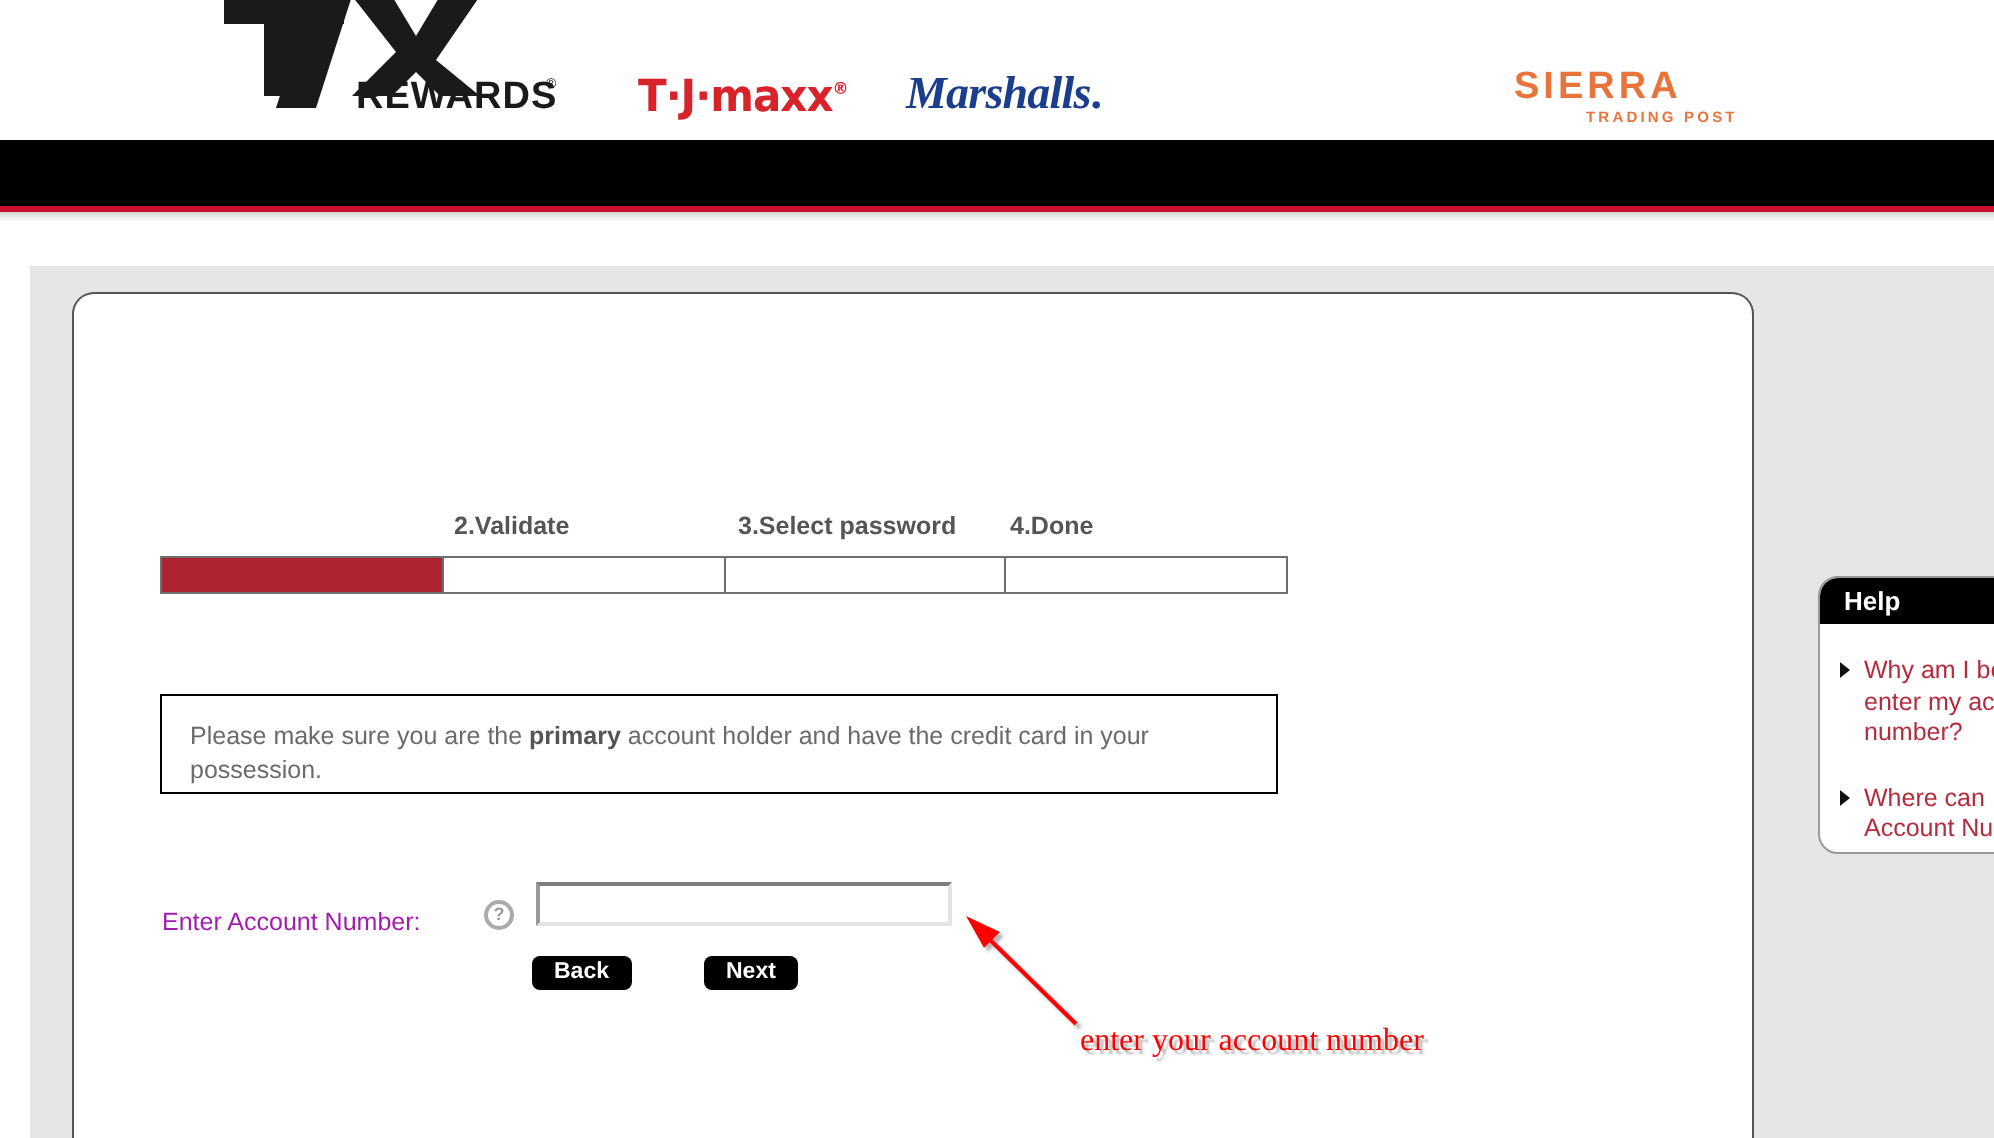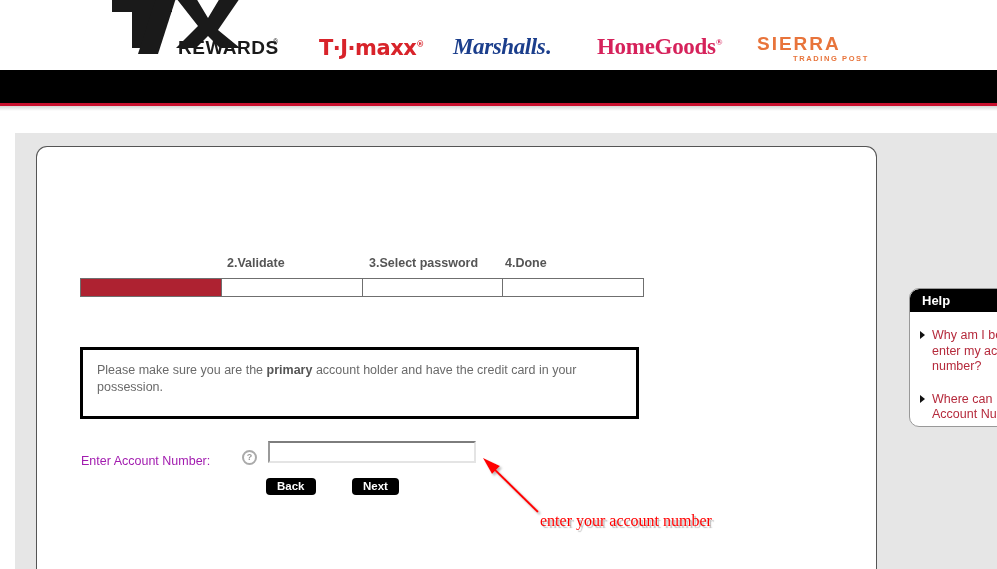--- a/index.html
+++ b/index.html
@@ -170,22 +170,22 @@
     box-sizing: border-box;
     background: #ffffff;
   }
   .progress-seg:last-child { border-right: 1px solid #6f6f6f; }
   .progress-seg.filled { background: #AE2231; border-color: #6f6f6f; }
 
   
   #notice-box {
     position: absolute;
     left: 43px; top: 200px;
-    width: 559px; height: 72px;
-    border: 3px solid #000000;
+    width: 559px; height: 50px;
+    border: 1px solid #000000;
     box-sizing: border-box;
     background: #ffffff;
   }
   #notice-text {
     position: absolute;
     left: 14px; top: 12px;
     width: 518px;
     font-size: 12.5px;
     color: #6a6a6a;
     line-height: 17px;
@@ -339,23 +339,20 @@
   </svg>
 
   <div class="brand-logo" id="brand-tjmaxx">
     <span>T·J·maxx</span><span class="reg">®</span>
   </div>
 
   <div class="brand-logo" id="brand-marshalls">
     <span>Marshalls</span><span class="dot">.</span>
   </div>
 
-  <div class="brand-logo" id="brand-homegoods">
-    <span>HomeGoods</span><span class="reg">®</span>
-  </div>
 
   <div class="brand-logo" id="brand-sierra-wrap">
     <span id="brand-sierra">SIERRA</span>
     <span id="brand-sierra-sub">TRADING POST</span>
   </div>
 </div>
 
 <div id="nav-bar"></div>
 <div id="nav-underline"></div>
 <div id="nav-shadow"></div>

